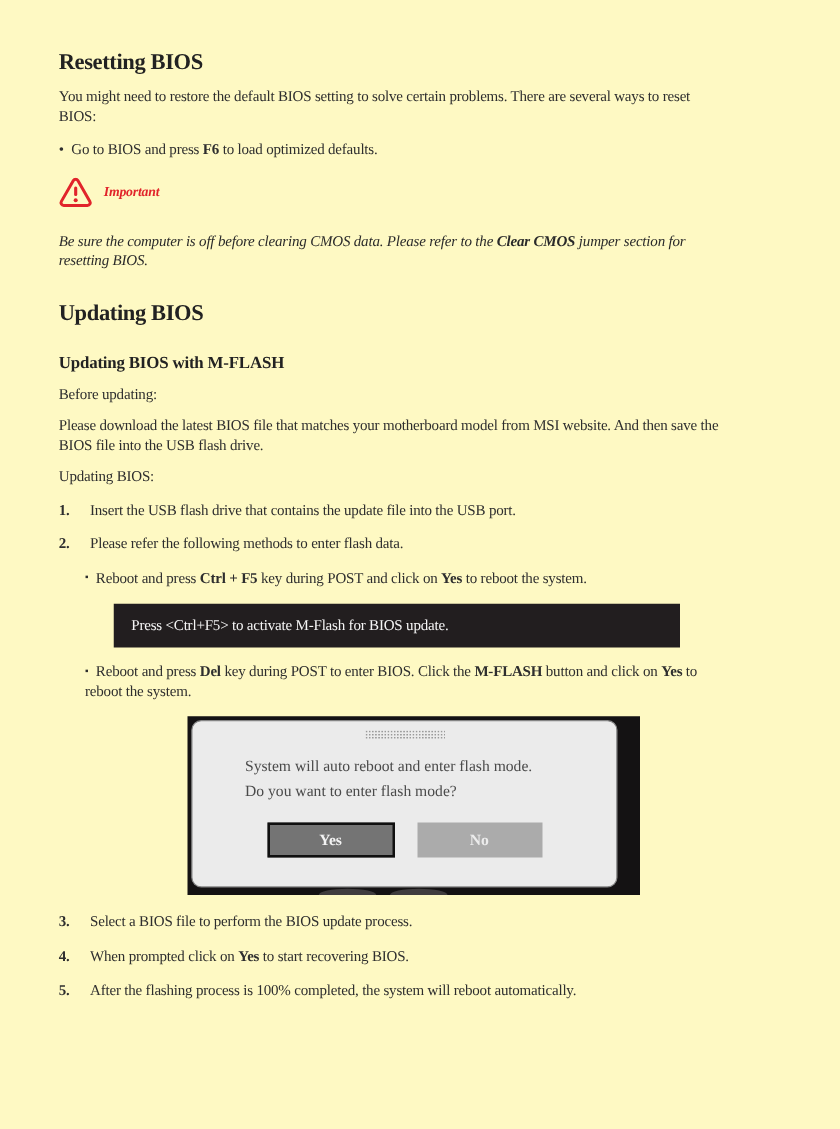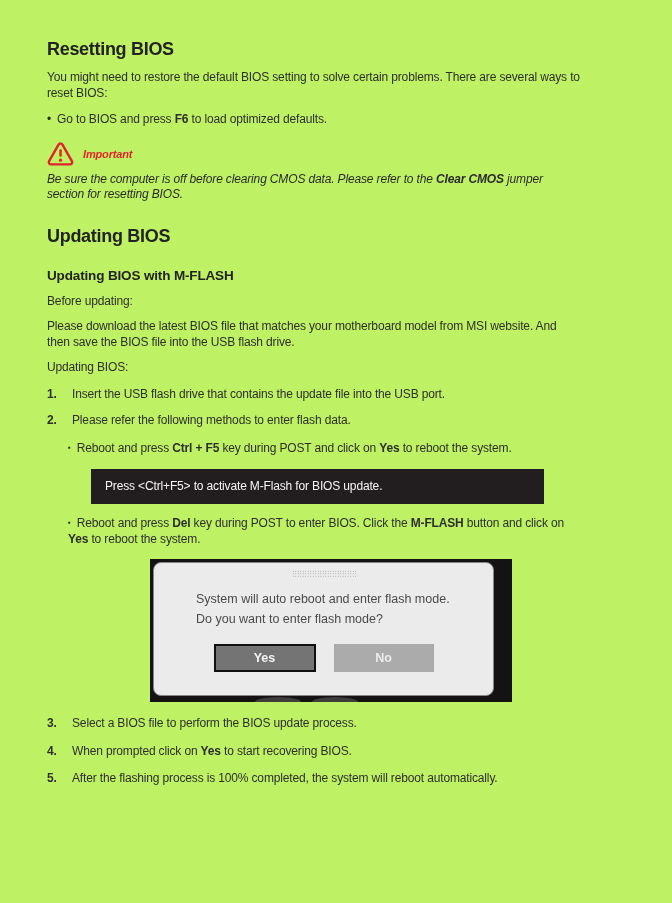--- a/index.html
+++ b/index.html
@@ -1,31 +1,31 @@
 <!DOCTYPE html>
 <html><head>
 <meta charset="utf-8">
 <style>
   html,body{margin:0;padding:0;background:#ffffff;}
   .page{
-    width:672px;height:903px;background:#bef264;box-sizing:border-box;
+    width:672px;height:903px;background:#fef9c3;box-sizing:border-box;
     padding:38px 90px 0 47px;position:relative;overflow:hidden;
-    font-family:Liberation Sans, sans-serif;color:#2e2e2e;
+    font-family:Liberation Serif, serif;color:#2e2e2e;
     letter-spacing:-0.15px;
   }
   .h1{font-size:18px;line-height:22px;font-weight:700;color:#222;margin:0;letter-spacing:-0.3px;}
   .h1-updating{margin-top:22px;}
   .h2{font-size:13.5px;line-height:17px;font-weight:700;color:#222;margin:20px 0 0 0;}
   .para{font-size:12px;line-height:15.5px;margin:10px 0 0 0;max-width:535px;}
   .bullet{margin-top:11px;}
   .dot{display:inline-block;margin-right:6px;}
   b{font-weight:700;}
   .imp-head{margin-top:14px;display:flex;align-items:center;gap:9px;}
   .imp-label{color:#e1242b;font-size:11px;font-weight:700;font-style:italic;}
-  .note{margin-top:6px;font-style:italic;color:#2a2a2a;}
+  .note{margin-top:20px;font-style:italic;color:#2a2a2a;}
   .step{margin-top:11px;position:relative;padding-left:25px;max-width:510px;
         font-size:12px;line-height:15.5px;}
   .step .num{position:absolute;left:0;top:0;font-weight:700;}
   .sub{margin-top:11px;margin-left:21px;max-width:500px;font-size:12px;line-height:15.5px;}
   .sq{font-size:8px;vertical-align:2px;margin-right:6px;}
   .console{
     margin-top:13px;margin-left:44px;width:453px;height:35px;box-sizing:border-box;
     background:#221e1f;color:#f6f6f6;font-size:12px;line-height:35px;
     padding-left:14px;white-space:nowrap;overflow:hidden;
   }

